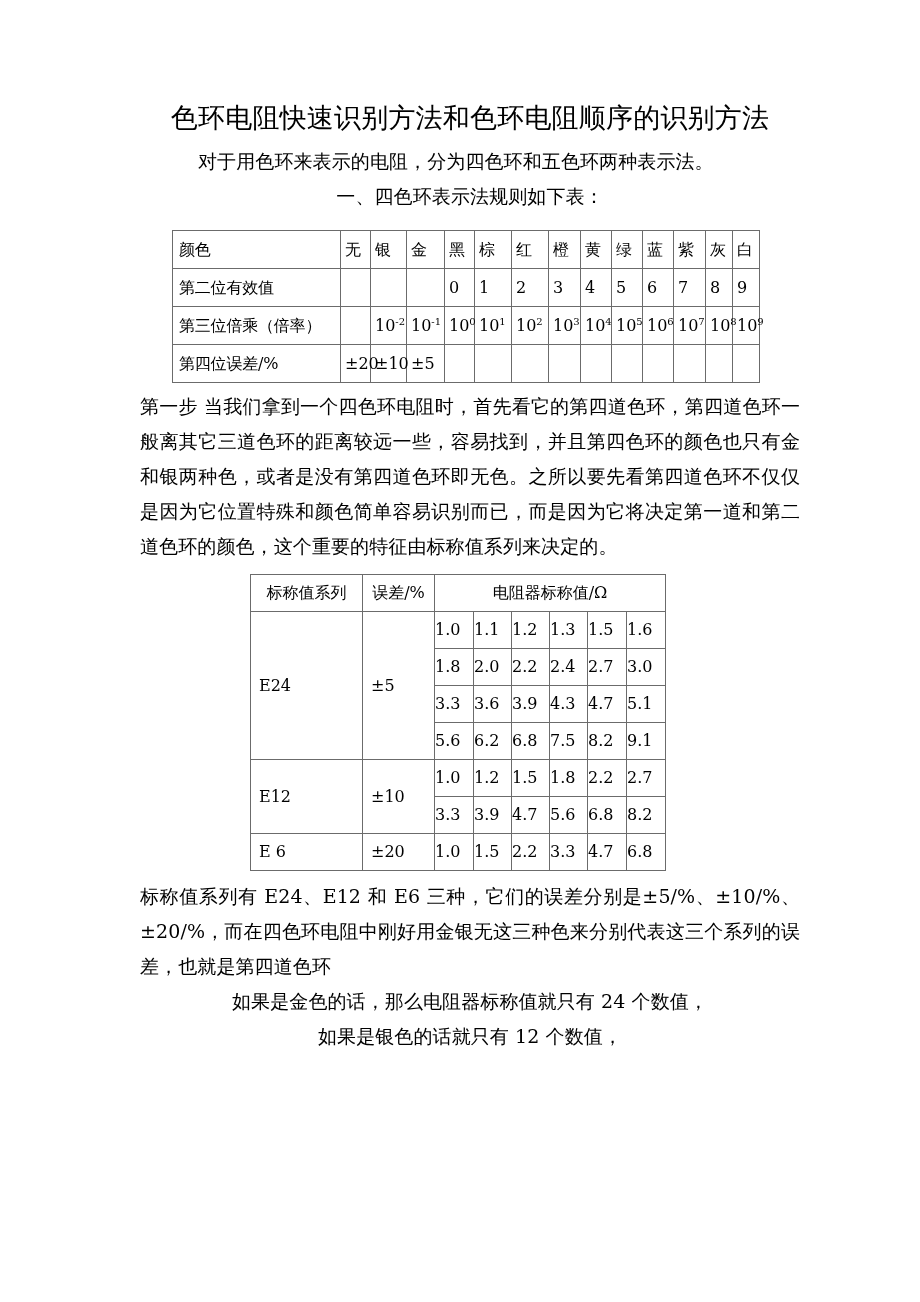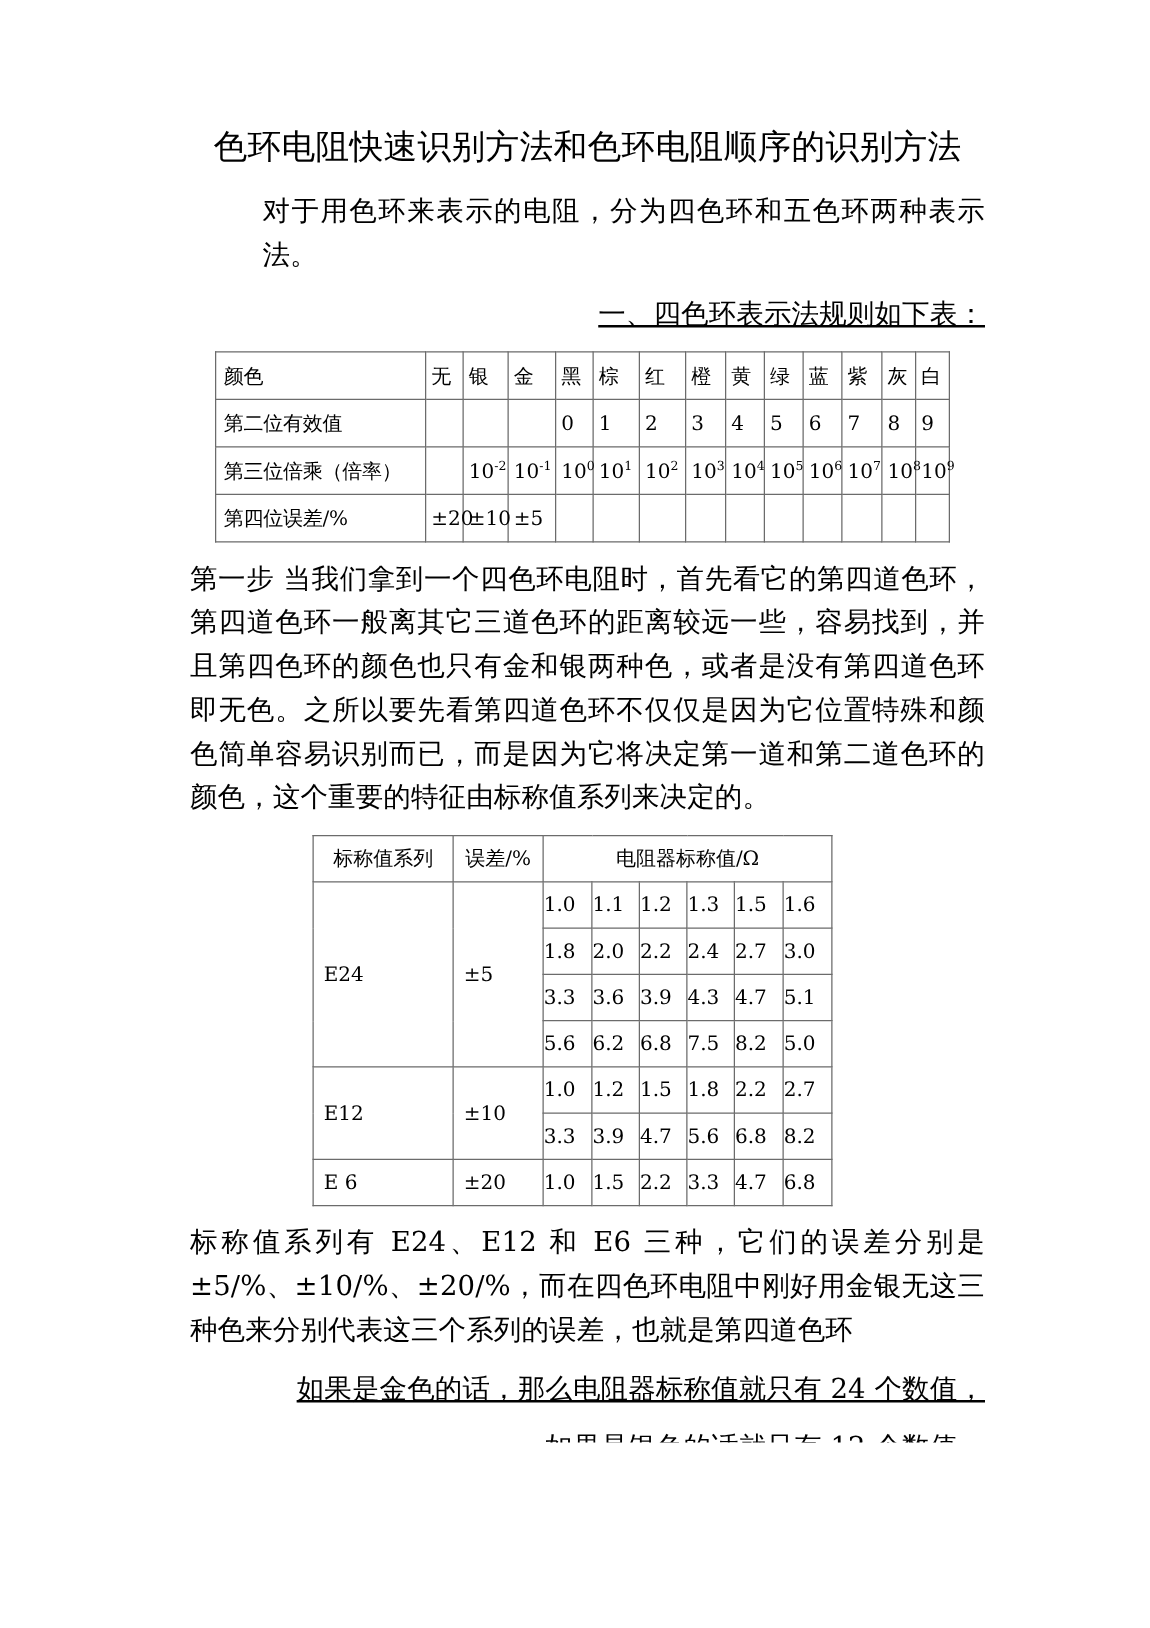--- a/index.html
+++ b/index.html
@@ -34,49 +34,49 @@
     font-size: 27px;
     line-height: 44px;
     text-align: center;
     font-weight: normal;
     margin: 0 0 4px 0;
     letter-spacing: 0.2px;
   }
 
   
   p.para {
-    font-size: 22px;
+    font-size: 19px;
     line-height: 35px;
-    margin: 12px;
+    margin: 0;
     text-align: justify;
     text-justify: inter-ideograph;
     letter-spacing: 0.1px;
   }
   p.indent2 {
     text-indent: 0;
     padding-left: 58px;
   }
-  p.tight { text-align: right; text-decoration: underline; }
+  p.tight { text-align: center; }
 
   
   table {
     border-collapse: collapse;
     font-size: 16px;
     font-family: "DejaVu Serif", "Liberation Serif", serif;
   }
   table td, table th {
     border: 1px solid #6b6b6b;
     padding: 0;
     font-weight: normal;
     vertical-align: middle;
   }
 
   
   .tbl-color {
-    margin: 0 0 6px 32px;
+    margin: 16px 0 6px 32px;
     width: 582px;
     table-layout: fixed;
   }
   .tbl-color td {
     height: 37px;
     font-size: 16px;
     line-height: 37px;
   }
   .tbl-color td.rowhead {
     text-align: left;
@@ -264,21 +264,21 @@
             <td class="val">4.3</td>
             <td class="val">4.7</td>
             <td class="val">5.1</td>
           </tr>
           <tr>
             <td class="val">5.6</td>
             <td class="val">6.2</td>
             <td class="val">6.8</td>
             <td class="val">7.5</td>
             <td class="val">8.2</td>
-            <td class="val">5.0</td>
+            <td class="val">9.1</td>
           </tr>
           <tr>
             <td class="series-name" rowspan="2">E12</td>
             <td class="tol" rowspan="2">±10</td>
             <td class="val">1.0</td>
             <td class="val">1.2</td>
             <td class="val">1.5</td>
             <td class="val">1.8</td>
             <td class="val">2.2</td>
             <td class="val">2.7</td>

